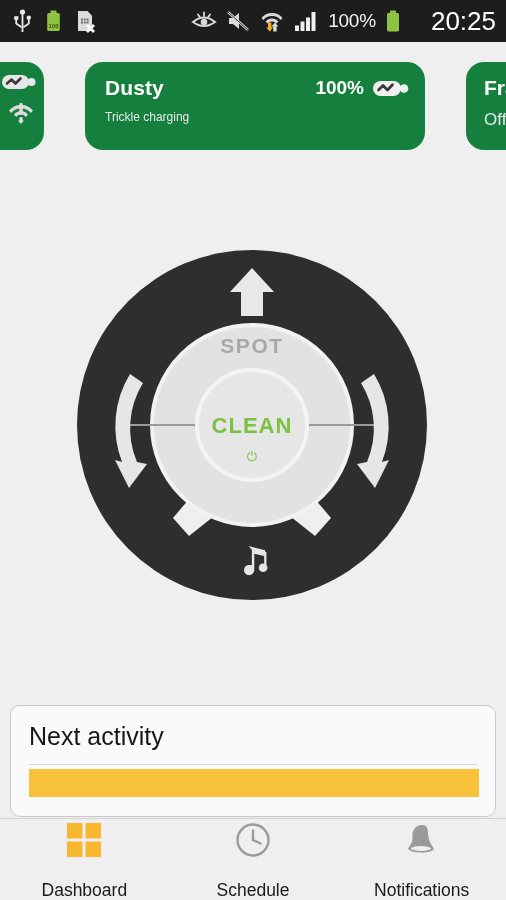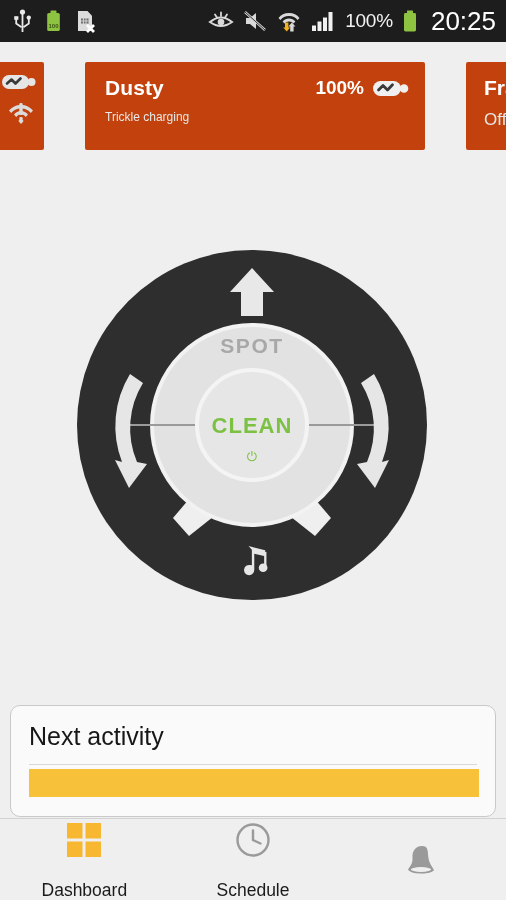--- a/index.html
+++ b/index.html
@@ -20,30 +20,30 @@
   }
   .sb-left{ display:flex; align-items:center; gap:14px; }
   .sb-right{ margin-left:auto; display:flex; align-items:center; gap:9px; }
   .sb-icon{ display:flex; align-items:center; justify-content:center; }
   .sb-pct{
     color:#f2f2f2; font-size:19px; letter-spacing:-0.2px;
     font-family:"Liberation Sans", sans-serif;
   }
   .sb-clock{
     color:#ffffff; font-size:26px; letter-spacing:0px;
-    margin-left:4px; font-family:"Liberation Sans", sans-serif;
+    margin-left:21px; font-family:"Liberation Sans", sans-serif;
   }
 
   
   .card-strip{
     position:absolute; left:0; top:42px; width:506px; height:130px;
   }
   .dev-card{
     position:absolute; top:20px; height:88px;
-    background:#c2410c; border-radius:2px;
+    background:#15803d; border-radius:18px;
     overflow:hidden;
   }
   .dev-card.main{ left:85px; width:340px; }
   .dev-card.left-peek{ left:-44px; width:88px; }
   .dev-card.right-peek{ left:466px; width:88px; }
 
   .dc-row1{
     position:absolute; left:20px; right:16px; top:14px;
     display:flex; align-items:center;
   }
@@ -325,15 +325,16 @@
 
   <div class="nav-item">
     <span class="nav-icon">
       <svg width="36" height="36" viewBox="0 0 36 36">
         <path d="M18 3 C11 3 8 9 8.5 15 C9 21 5 24 4 27 C9 30 24 32 30 27.5
                  C29 24.5 25.5 21 24.5 15.5 C23.5 9.5 25 3 18 3 Z" fill="#9a9a9a"></path>
         <ellipse cx="17" cy="26.5" rx="11" ry="3.2" fill="#efefef"></ellipse>
         <ellipse cx="17" cy="26.5" rx="11" ry="3.2" fill="none" stroke="#9a9a9a" stroke-width="1.6"></ellipse>
       </svg>
     </span>
+    <span class="nav-label">Notifications</span>
   </div>
 
 </div>
 
 </body></html>

